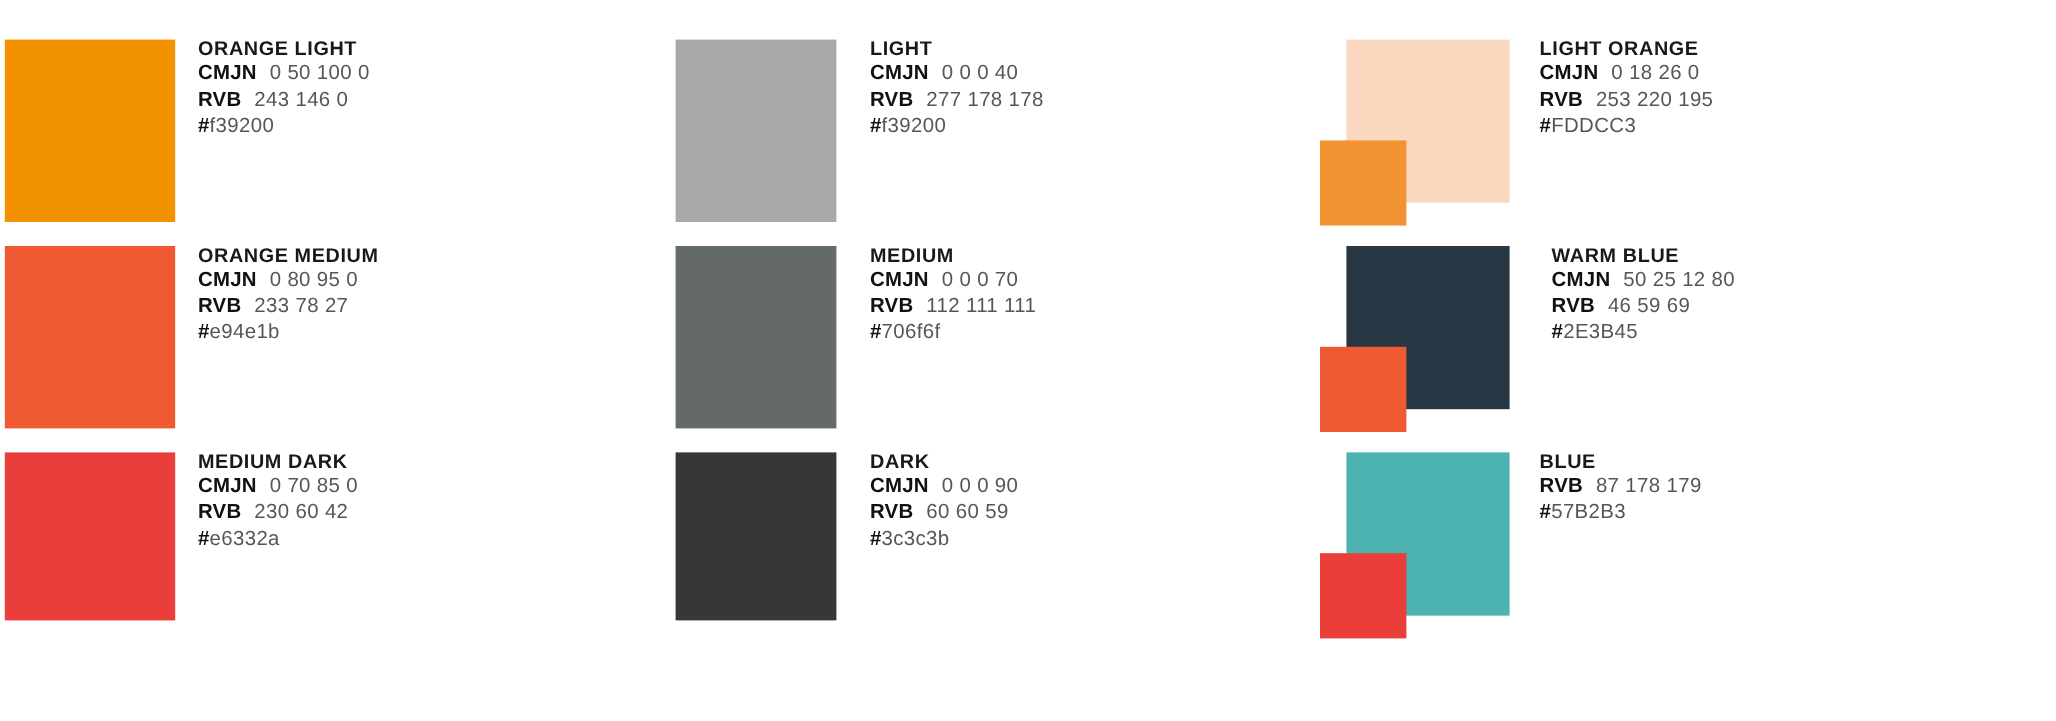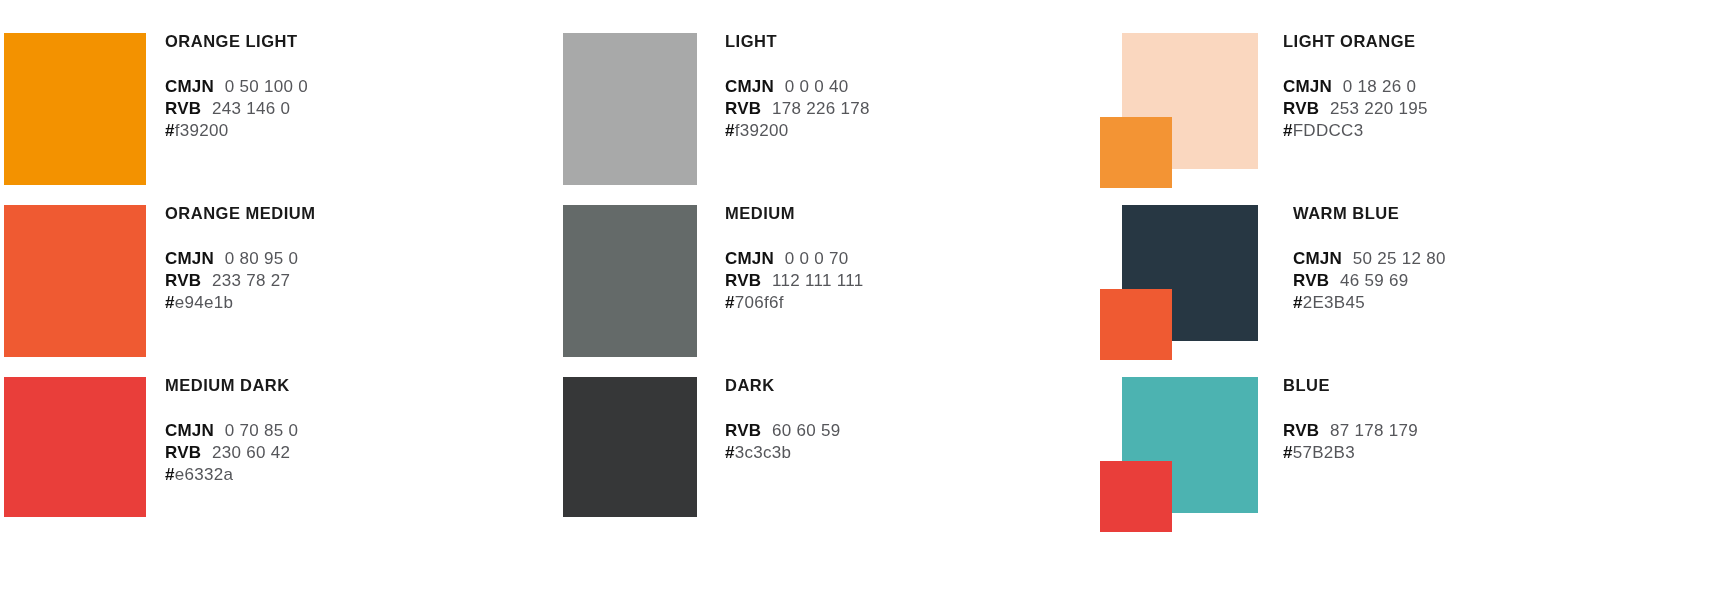--- a/index.html
+++ b/index.html
@@ -56,21 +56,20 @@
   }
   .card-title {
     font-size: 16.5px;
     font-weight: bold;
     letter-spacing: 0.5px;
     line-height: 1;
     white-space: nowrap;
     color: #191919;
   }
   .spec-list {
-    margin-top: 26px;
   }
   .spec-row {
     font-size: 17px;
     line-height: 22px;
     white-space: nowrap;
     color: #4c4c4c;
   }
   .spec-key {
     font-weight: bold;
     color: #111111;
@@ -154,21 +153,21 @@
     <div class="swatch-simple" style="width:134px; height:152px; background:#a8a9a9;"></div>
     <div class="card-text" style="left:162px; width:350px;">
       <div class="card-title">LIGHT</div>
       <div class="spec-list">
         <div class="spec-row">
           <span class="spec-key" style="margin-right: 6px;">CMJN</span>
           <span class="spec-val">0 0 0 40</span>
         </div>
         <div class="spec-row">
           <span class="spec-key" style="margin-right: 6px;">RVB</span>
-          <span class="spec-val">178 226 178</span>
+          <span class="spec-val">277 178 178</span>
         </div>
         <div class="spec-row spec-hex">
           <span class="spec-key">#</span><span class="spec-val">f39200</span>
         </div>
       </div>
     </div>
   </div>
 
   <div class="swatch-card" style="left:563px; top:205px; width:520px; height:152px;">
     <div class="swatch-simple" style="width:134px; height:152px; background:#646a69;"></div>
@@ -189,20 +188,24 @@
       </div>
     </div>
   </div>
 
   <div class="swatch-card" style="left:563px; top:377px; width:520px; height:140px;">
     <div class="swatch-simple" style="width:134px; height:140px; background:#363738;"></div>
     <div class="card-text" style="left:162px; width:350px;">
       <div class="card-title">DARK</div>
       <div class="spec-list">
         <div class="spec-row">
+          <span class="spec-key" style="margin-right: 6px;">CMJN</span>
+          <span class="spec-val">0 0 0 90</span>
+        </div>
+        <div class="spec-row">
           <span class="spec-key" style="margin-right: 6px;">RVB</span>
           <span class="spec-val">60 60 59</span>
         </div>
         <div class="spec-row spec-hex">
           <span class="spec-key">#</span><span class="spec-val">3c3c3b</span>
         </div>
       </div>
     </div>
   </div>
 

